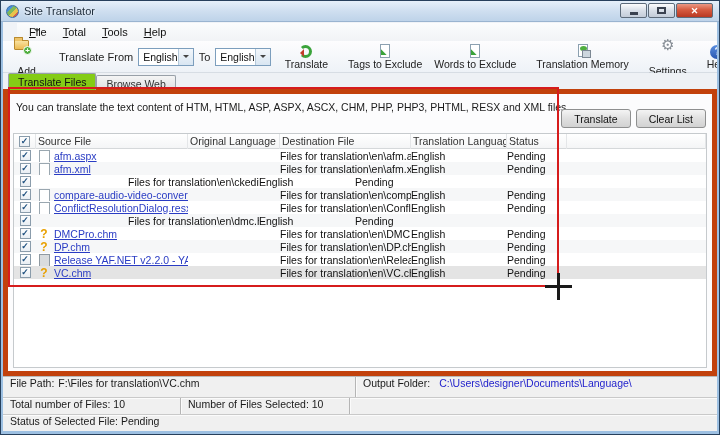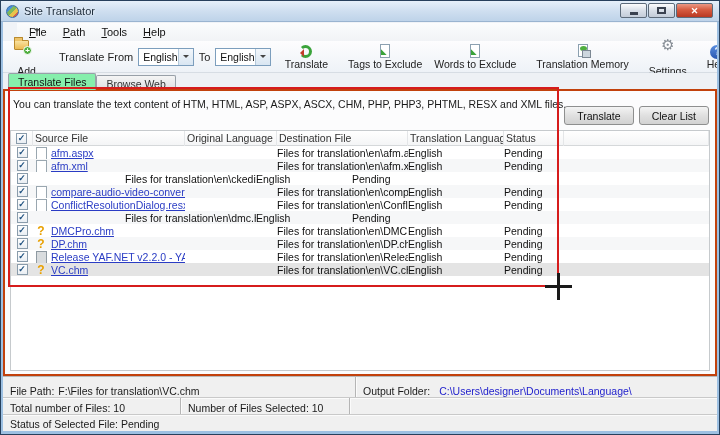--- a/index.html
+++ b/index.html
@@ -87,26 +87,26 @@
   .combo .drop { width:15px; height:16px; background:linear-gradient(#f3f7fb,#d9e6f2);
     border-left:1px solid #b5c9da; display:flex; align-items:center; justify-content:center; }
   .combo .drop i { width:0; height:0; border:3.5px solid transparent; border-top-color:#444;
     margin-top:3px; }
 
   
   .tabstrip { position:absolute; left:2px; right:2px; top:72px; height:17px; display:flex;
     align-items:flex-end; padding-left:5px; background:#eef1f5; }
   .tab { font-size:10.5px; padding:2px 9px 2px; border:1px solid #98a0a8; border-bottom:none;
     border-radius:2px 2px 0 0; position:relative; }
-  .tab.active { background:#86efac; height:17px; z-index:3; color:#111; }
+  .tab.active { background:#84cc16; height:17px; z-index:3; color:#111; }
   .tab.inactive { background:linear-gradient(#f5f5f5,#dddfe2); height:15px; color:#333; }
 
   
   .panel { position:absolute; left:2px; right:2px; top:88px; bottom:58px;
-    background:#fcfcfd; border:2px solid #c2410c; }
+    background:#fcfcfd; border:5px solid #c2410c; }
   .info-text { position:absolute; left:8px; top:7px; font-size:10.5px; color:#1a1a1a; }
   .panel-buttons { position:absolute; right:6px; top:15px; display:flex; gap:5px; }
   .btn { height:19px; padding:0 12px; font-size:10.5px; color:#111; border:1px solid #8e8f8f;
     border-radius:3px; background:linear-gradient(#f4f4f4,#e0e0e0 50%,#d2d2d2); display:flex;
     align-items:center; }
   .btn.underline-first::first-letter { text-decoration:underline; }
 
   
   .table { position:absolute; left:5px; right:5px; top:39px; bottom:3px; background:#fff;
     border:1px solid #c6cacd; overflow:hidden; font-size:10.5px; }
@@ -142,21 +142,21 @@
   .capture-rect { position:absolute; left:7px; top:86px; width:551px; height:200px;
     border:2px solid #d61c1c; z-index:8; pointer-events:none; }
   .crosshair-h { position:absolute; left:544px; top:284px; width:27px; height:3px; background:#1a1a1a; z-index:9; }
   .crosshair-v { position:absolute; left:556px; top:272px; width:3px; height:27px; background:#1a1a1a; z-index:9; }
 
   
   .statusbar { position:absolute; left:2px; right:2px; bottom:3px; height:55px; background:#f0f0f0;
     border-top:1px solid #b9b9b9; font-size:10.5px; color:#1a1a1a; }
   .sb-row { display:flex; align-items:center; border-bottom:1px solid #c9c9c9; box-shadow:0 1px 0 #fbfbfb; }
   .sb-row1 { height:21px; } .sb-row2 { height:17px; } .sb-row3 { height:15px; border-bottom:none; box-shadow:none; }
-  .sb-cell { padding-left:7px; display:flex; align-items:flex-end; height:100%; overflow:hidden; white-space:nowrap; }
+  .sb-cell { padding-left:7px; display:flex; align-items:flex-start; height:100%; overflow:hidden; white-space:nowrap; }
   .sb-sep { width:1px; height:100%; background:#b5b5b5; box-shadow:1px 0 0 #fbfbfb; flex:none; }
   .sb-w1 { width:352px; flex:none; } .sb-w2 { width:177px; flex:none; } .sb-w3 { width:168px; flex:none; }
   .path-blue { color:#2222cc; margin-left:5px; }
   .lbl-gap { margin-right:4px; }
 </style>
 </head>
 <body>
 
 <div class="window">
 
@@ -171,21 +171,21 @@
           <span class="max-glyph"></span>
         </div>
       <div class="win-btn close">
           <span>✕</span>
         </div>
     </div>
   </div>
 
   <div class="menubar">
     <span class="menu-item">File</span>
-    <span class="menu-item">Path</span>
+    <span class="menu-item">Total</span>
     <span class="menu-item">Tools</span>
     <span class="menu-item">Help</span>
   </div>
 
   <div class="toolbar">
     <div class="tb-big">
       <div class="add-wrap">
         <div class="tb-ico">
           <span class="ico-folder"></span>
             <span class="ico-plus">+</span>

